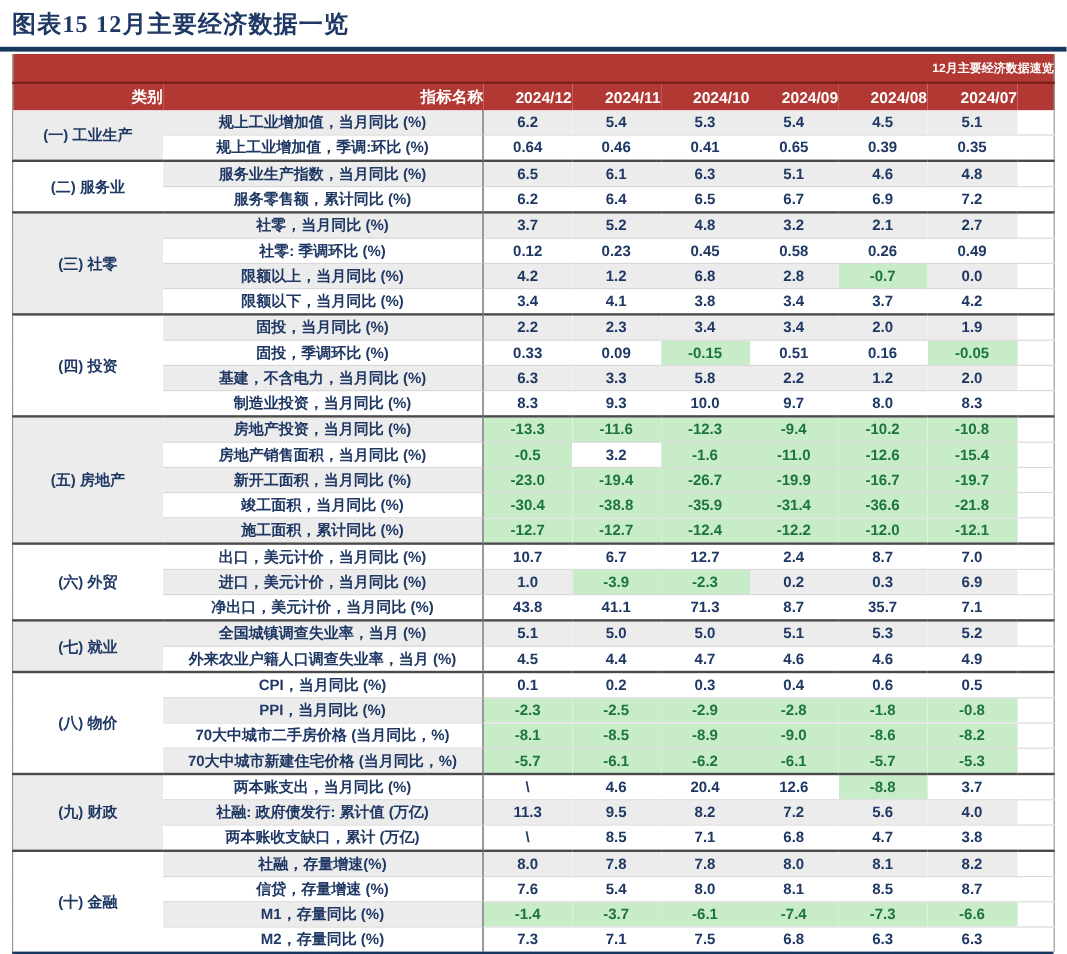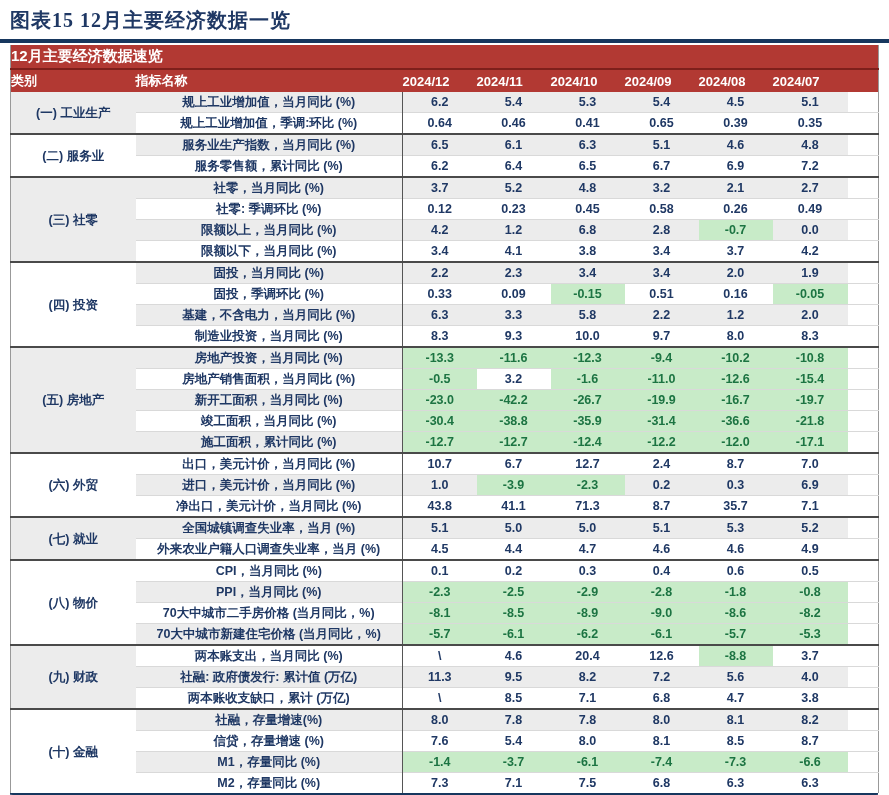--- a/index.html
+++ b/index.html
@@ -12,23 +12,23 @@
     margin: 7px 10px 5px 10px;
     font-family: "Liberation Serif", "DejaVu Serif", serif;
     font-weight: bold; font-size: 20px; color: var(--navy, #17375E);
     letter-spacing: 1px;
   }
   .top-rule { height: 4px; background: var(--rule, #17375E); width: 100%; }
   .table-wrap { margin: 2px 11px 0 10px; }
   table { width: 868px; border-collapse: collapse; table-layout: fixed;
           border-left: 1px solid #999; border-right: 1px solid #999; }
   thead th { background: var(--red, #B23933); color:#fff; font-weight:bold; padding:0; }
-  tr.banner-row th { font-size: 15px; height: 23px; text-align:left;
+  tr.banner-row th { font-size: 10px; height: 23px; text-align:right;
                      border-bottom: 2px solid var(--red-dark, #7E1F1B); }
-  tr.cols-row th { font-size: 13px; height: 22px; text-align:left; }
+  tr.cols-row th { font-size: 13px; height: 22px; text-align:right; }
   tbody td {
     height: 20px; padding: 0; font-size: 12.5px; font-weight: bold;
     color: var(--navy, #1F3864); text-align: center; vertical-align: middle;
     line-height: 20px; white-space: nowrap; overflow: hidden;
   }
   td.g { background: var(--gray, #ECECEC); }
   td.w { background: #ffffff; }
   td.neg { background: var(--green-bg, #C8EBC8); color: var(--green-text, #1C7442); }
   td.filler { background: #ffffff; }
   td.ind { border-right: 1px solid #555; text-align: center; }
@@ -214,21 +214,21 @@
             <td class="val w">3.2</td>
             <td class="val neg">-1.6</td>
             <td class="val neg">-11.0</td>
             <td class="val neg">-12.6</td>
             <td class="val neg">-15.4</td>
             <td class="filler"></td>
           </tr>
           <tr class="row-line">
             <td class="ind g">新开工面积，当月同比 (%)</td>
             <td class="val neg">-23.0</td>
-            <td class="val neg">-42.2</td>
+            <td class="val neg">-19.4</td>
             <td class="val neg">-26.7</td>
             <td class="val neg">-19.9</td>
             <td class="val neg">-16.7</td>
             <td class="val neg">-19.7</td>
             <td class="filler"></td>
           </tr>
           <tr class="row-line">
             <td class="ind w">竣工面积，当月同比 (%)</td>
             <td class="val neg">-30.4</td>
             <td class="val neg">-38.8</td>
@@ -238,21 +238,21 @@
             <td class="val neg">-21.8</td>
             <td class="filler"></td>
           </tr>
           <tr class="row-line">
             <td class="ind g">施工面积，累计同比 (%)</td>
             <td class="val neg">-12.7</td>
             <td class="val neg">-12.7</td>
             <td class="val neg">-12.4</td>
             <td class="val neg">-12.2</td>
             <td class="val neg">-12.0</td>
-            <td class="val neg">-17.1</td>
+            <td class="val neg">-12.1</td>
             <td class="filler"></td>
           </tr>
           <tr class="section-start">
             <td rowspan="3" class="cat w">(六) 外贸</td>
             <td class="ind w">出口，美元计价，当月同比 (%)</td>
             <td class="val w">10.7</td>
             <td class="val w">6.7</td>
             <td class="val w">12.7</td>
             <td class="val w">2.4</td>
             <td class="val w">8.7</td>

